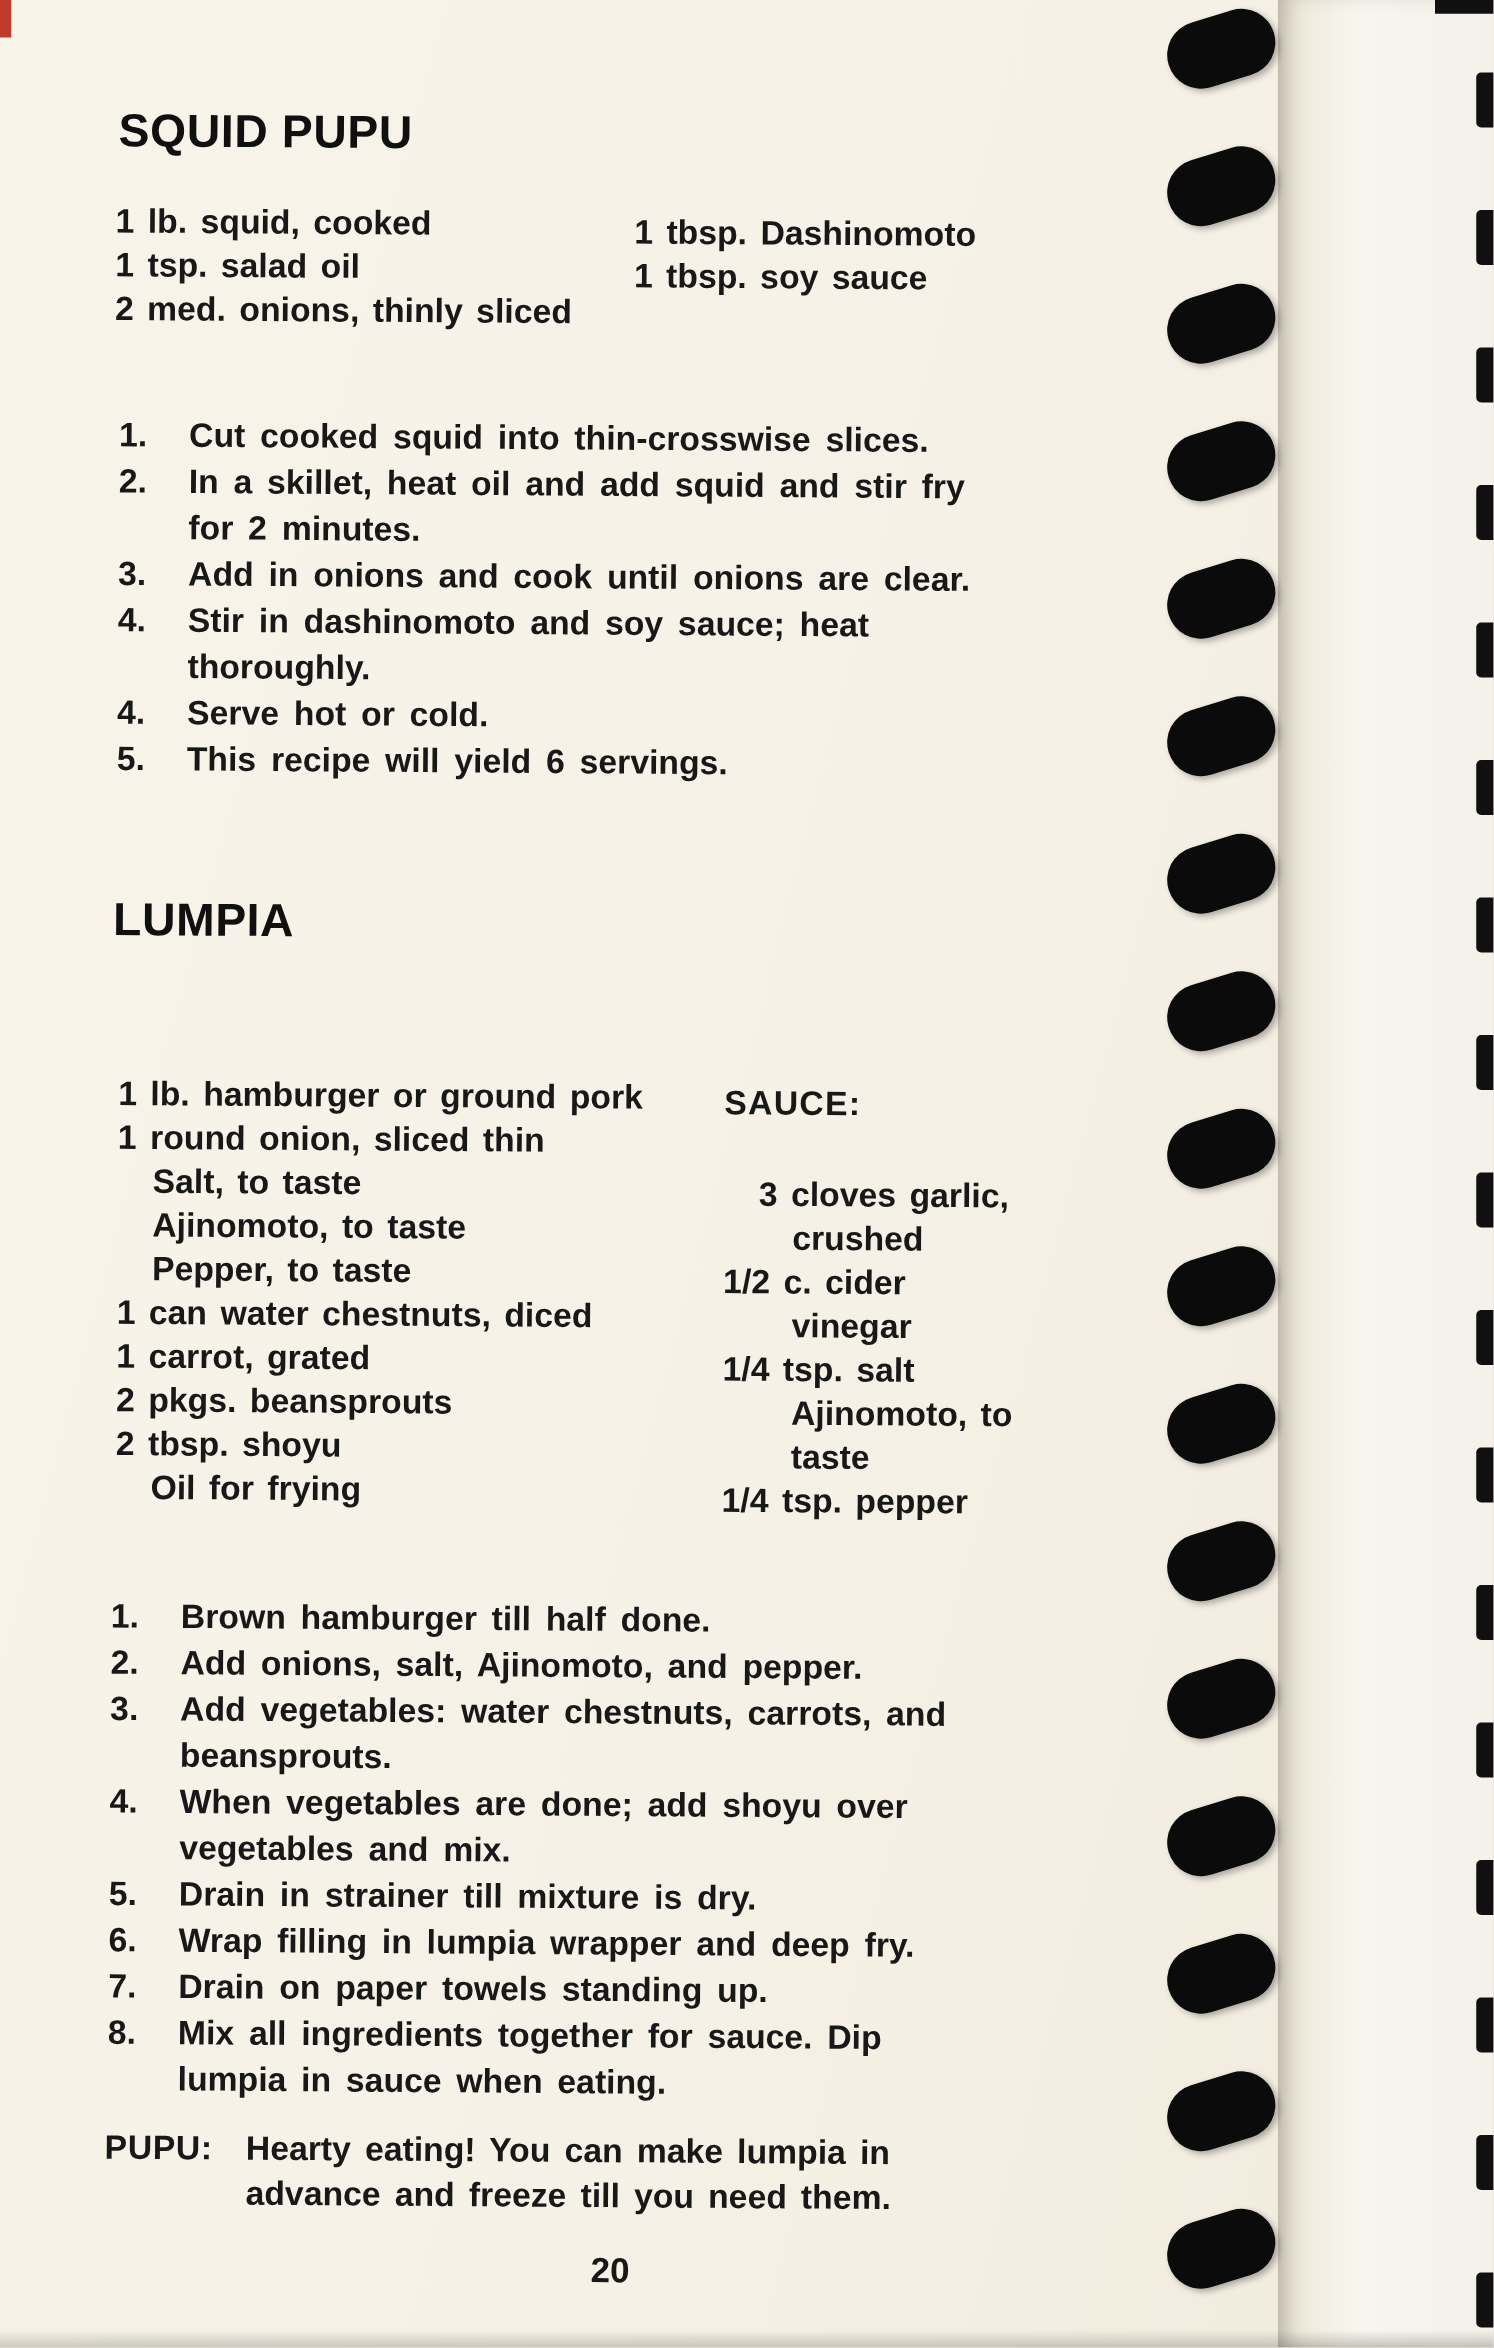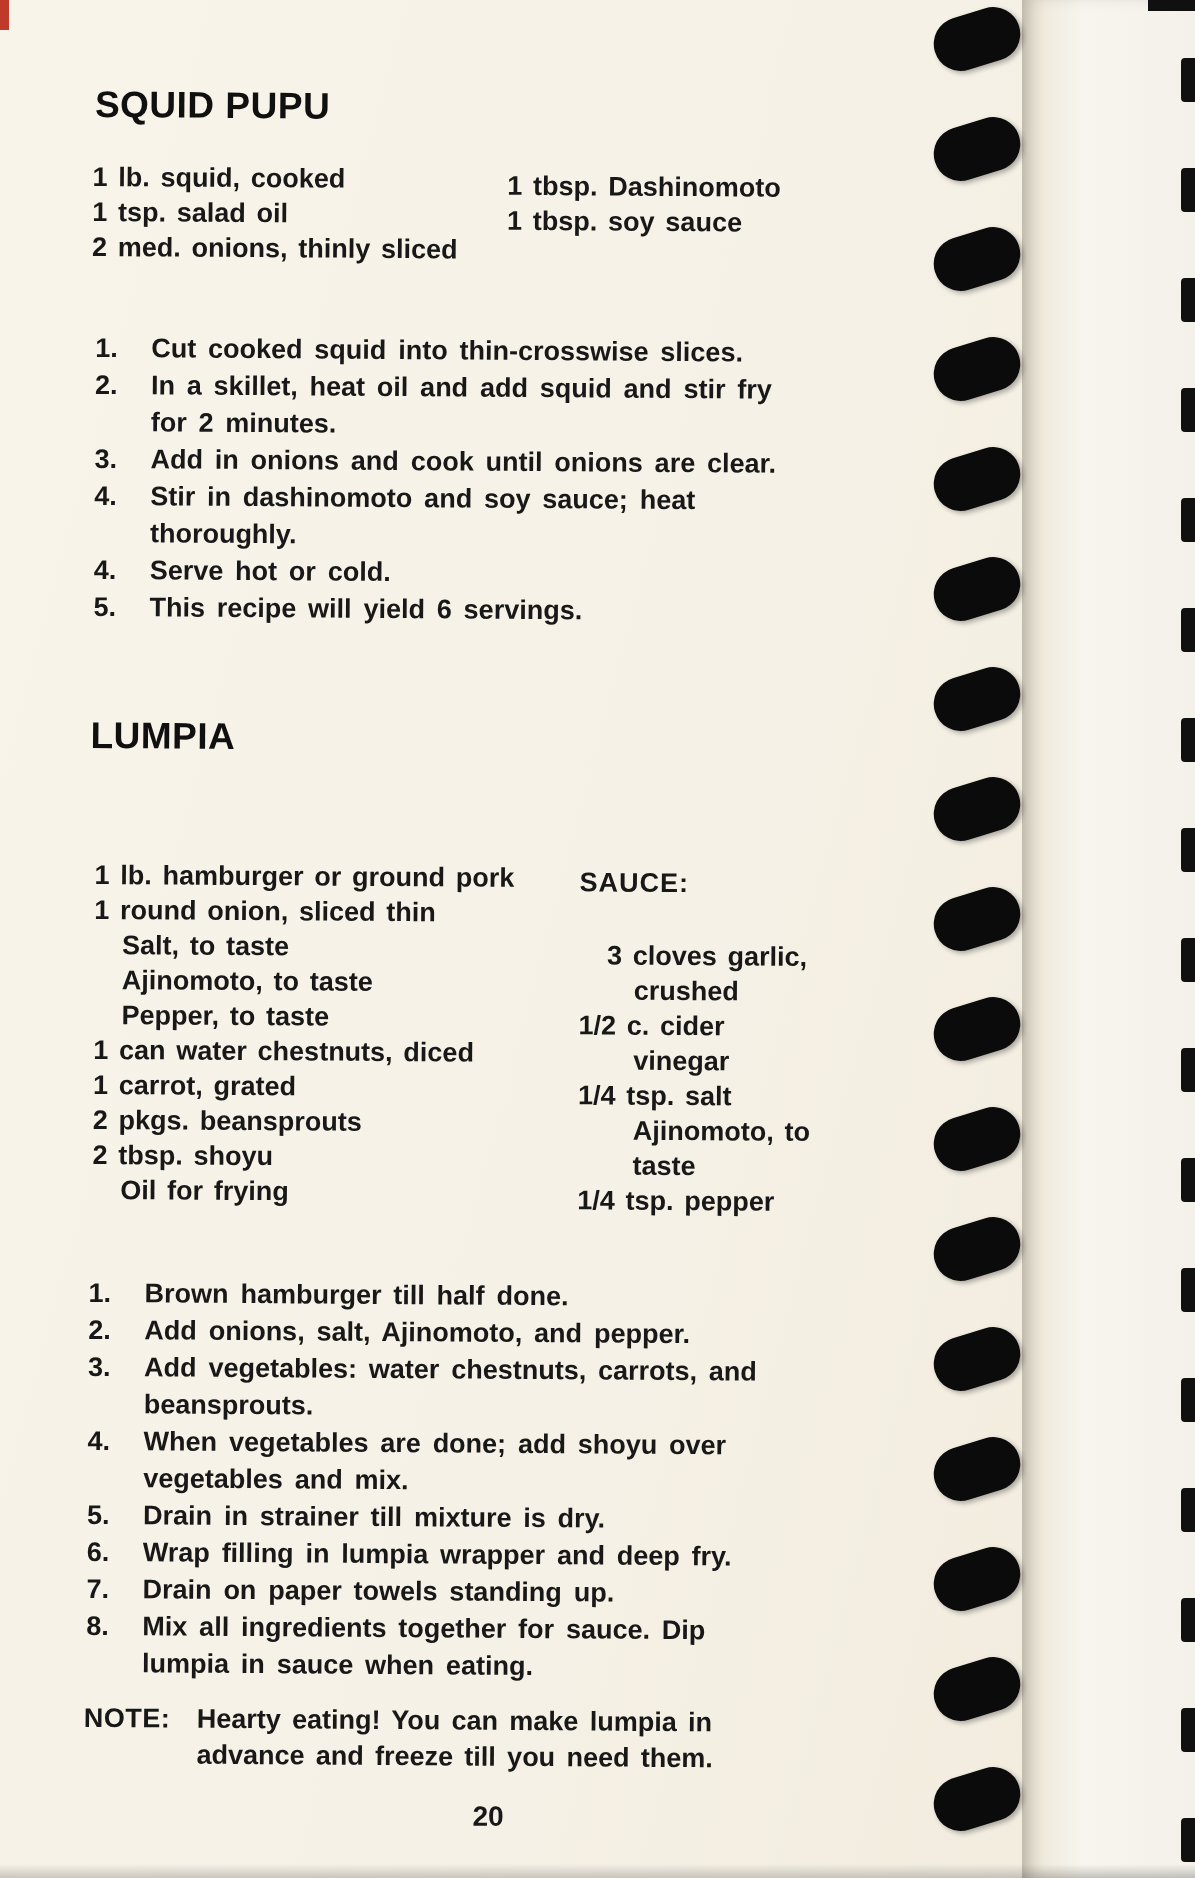--- a/index.html
+++ b/index.html
@@ -174,21 +174,21 @@
           <div class="txt">Drain on paper towels standing up.</div>
         </div>
         <div class="step">
           <div class="num">8.</div>
           <div class="txt">Mix all ingredients together for sauce. Dip
 lumpia in sauce when eating.</div>
         </div>
       </div>
 
       <div class="note" style="left:95px; top:1700px">
-        <div class="note-label">NOTE:</div>
+        <div class="note-label">PUPU:</div>
         <div class="note-text">Hearty eating! You can make lumpia in
 advance and freeze till you need them.</div>
       </div>
     </section>
 
     <div class="pagenum">20</div>
   </div>
 
   <div class="spiral">
       <div class="tooth" style="top: 12px;"></div>

